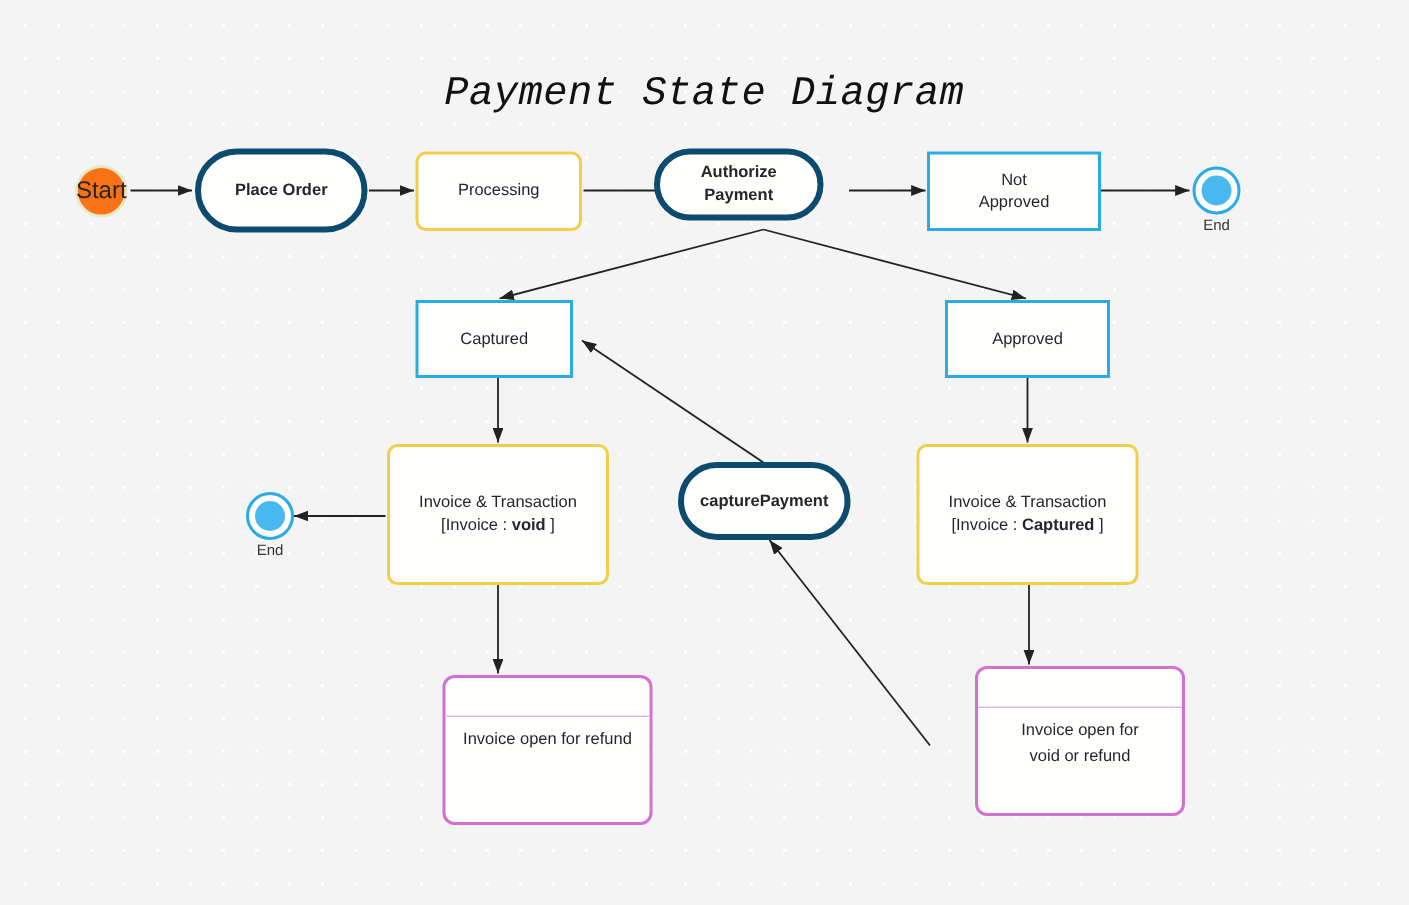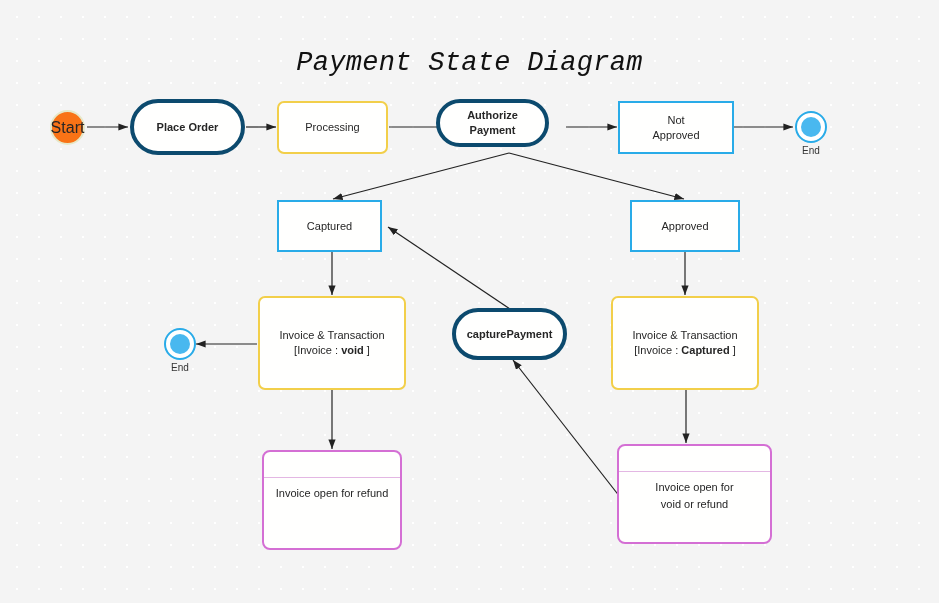--- a/index.html
+++ b/index.html
@@ -32,21 +32,21 @@
   
   .c-orange{border:4px solid #0c4a6e;font-weight:bold;}
   .c-gold{border:2px solid #f2cf4a;}
   .c-blue{border:2px solid #29abe8;}
   .c-pink{border:2px solid #d46fd4;}
 
   .node .lbl{padding:0 8px;}
   .node .lbl b{font-weight:bold;}
 
   
-  .composite{display:block;position:absolute;box-sizing:border-box;background:#fffffe;border-radius:8px;}
+  .composite{display:block;position:absolute;box-sizing:border-box;background:#fffffe;border-radius:8px;margin-left:33px;}
   .composite .divider{position:absolute;left:0;right:0;top:25px;height:1px;background:#e3b7e3;}
   .composite .ctext{position:absolute;left:0;right:0;top:25px;bottom:0;
       display:flex;align-items:flex-start;justify-content:center;
       padding-top:8px;font-size:11px;color:#262626;line-height:1.5;text-align:center;}
 
   
   .start-node{position:absolute;box-sizing:border-box;border-radius:50%;
       background:#f97316;border:2px solid #e6e8c8;
       display:flex;align-items:center;justify-content:center;
       font-size:16px;color:#262626;}
@@ -148,21 +148,21 @@
 <div class="end-node" style="left:164px;top:328px;width:32px;height:32px;">
   <div class="core"></div>
 </div>
 <div class="end-label" style="left:150px;top:362px;width:60px;">End</div>
 
 <div class="composite c-pink" style="left:262px;top:450px;width:140px;height:100px;">
   <div class="divider"></div>
   <div class="ctext">Invoice open for refund</div>
 </div>
 
-<div class="composite c-pink" style="left:617px;top:444px;width:155px;height:100px;">
+<div class="composite c-pink" style="left:617px;top:444px;width:140px;height:100px;">
   <div class="divider"></div>
   <div class="ctext">
     <div>
       <span>Invoice open for</span><br>
       <span>void or refund</span>
     </div>
   </div>
 </div>
 
 </body></html>

